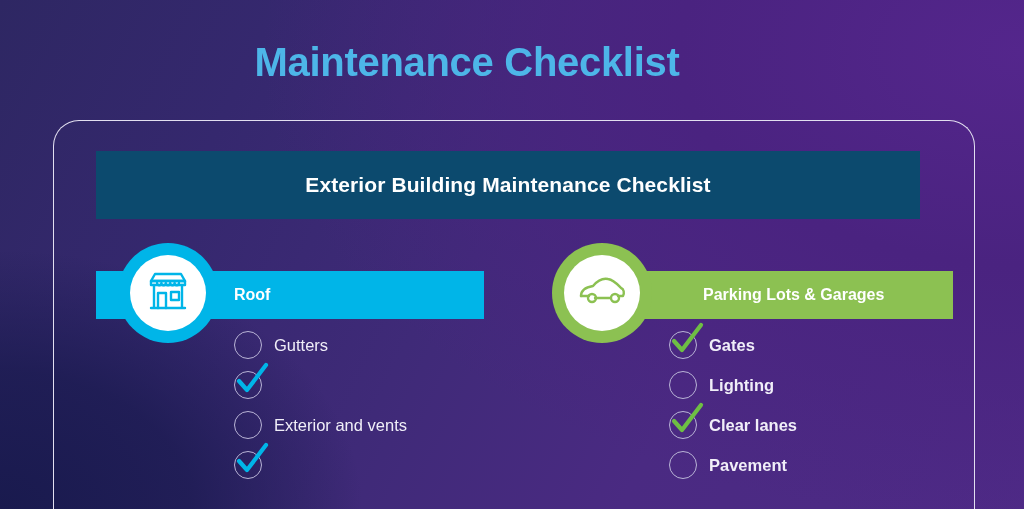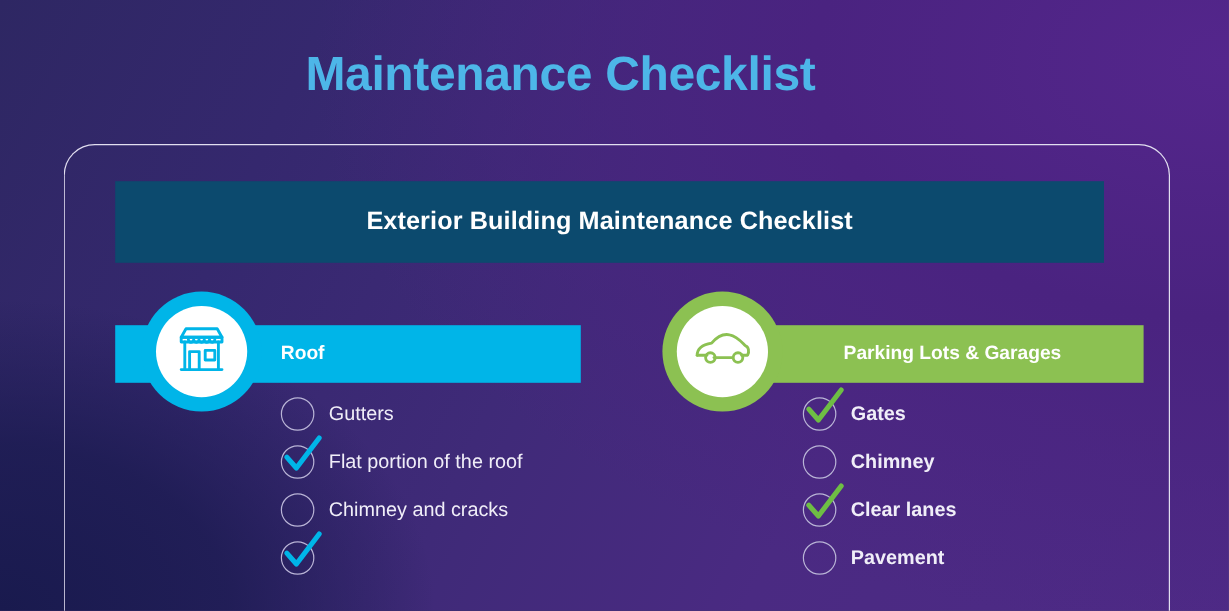--- a/index.html
+++ b/index.html
@@ -207,27 +207,26 @@
     </span>
     <span class="check-label">Gutters</span>
   </div>
   <div class="check-item">
     <span class="check-box">
       <span class="check-circle"></span>
       <svg class="check-mark" viewBox="0 0 38 38" fill="none" stroke="#00b5e8" stroke-width="4.2" stroke-linecap="round" stroke-linejoin="round">
         <path d="M7 19 L15 28 L34 3"></path>
       </svg>
     </span>
-    <span class="check-label">Flat portion of the roof</span>
-  </div>
-  <div class="check-item">
-    <span class="check-box">
-      <span class="check-circle"></span>
-    </span>
-    <span class="check-label">Chimney and cracks</span>
+  </div>
+  <div class="check-item">
+    <span class="check-box">
+      <span class="check-circle"></span>
+    </span>
+    <span class="check-label">Exterior and vents</span>
   </div>
   <div class="check-item">
     <span class="check-box">
       <span class="check-circle"></span>
       <svg class="check-mark" viewBox="0 0 38 38" fill="none" stroke="#00b5e8" stroke-width="4.2" stroke-linecap="round" stroke-linejoin="round">
         <path d="M7 19 L15 28 L34 3"></path>
       </svg>
     </span>
   </div>
 </div>
@@ -258,21 +257,21 @@
       <svg class="check-mark" viewBox="0 0 38 38" fill="none" stroke="#6ebe44" stroke-width="4.2" stroke-linecap="round" stroke-linejoin="round">
         <path d="M7 19 L15 28 L34 3"></path>
       </svg>
     </span>
     <span class="check-label">Gates</span>
   </div>
   <div class="check-item">
     <span class="check-box">
       <span class="check-circle"></span>
     </span>
-    <span class="check-label">Chimney</span>
+    <span class="check-label">Lighting</span>
   </div>
   <div class="check-item">
     <span class="check-box">
       <span class="check-circle"></span>
       <svg class="check-mark" viewBox="0 0 38 38" fill="none" stroke="#6ebe44" stroke-width="4.2" stroke-linecap="round" stroke-linejoin="round">
         <path d="M7 19 L15 28 L34 3"></path>
       </svg>
     </span>
     <span class="check-label">Clear lanes</span>
   </div>

